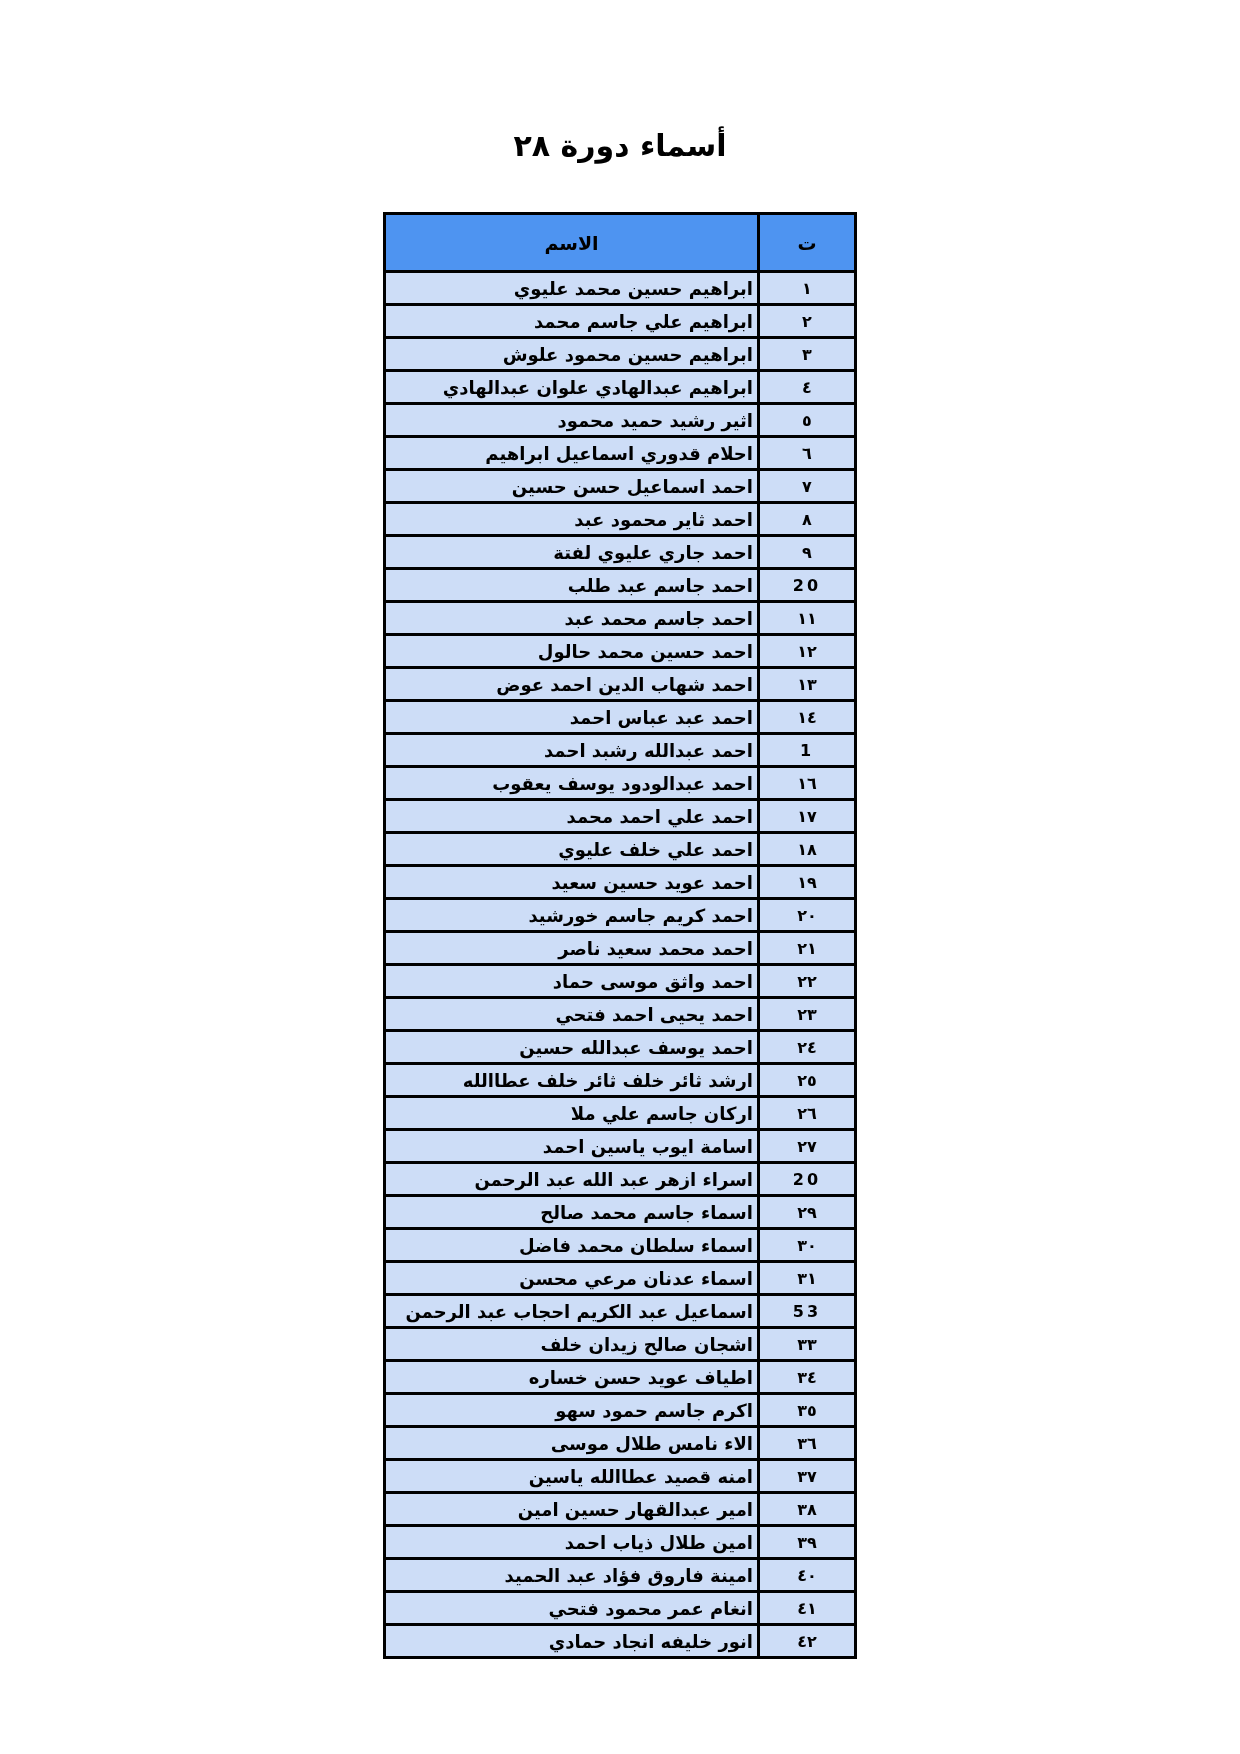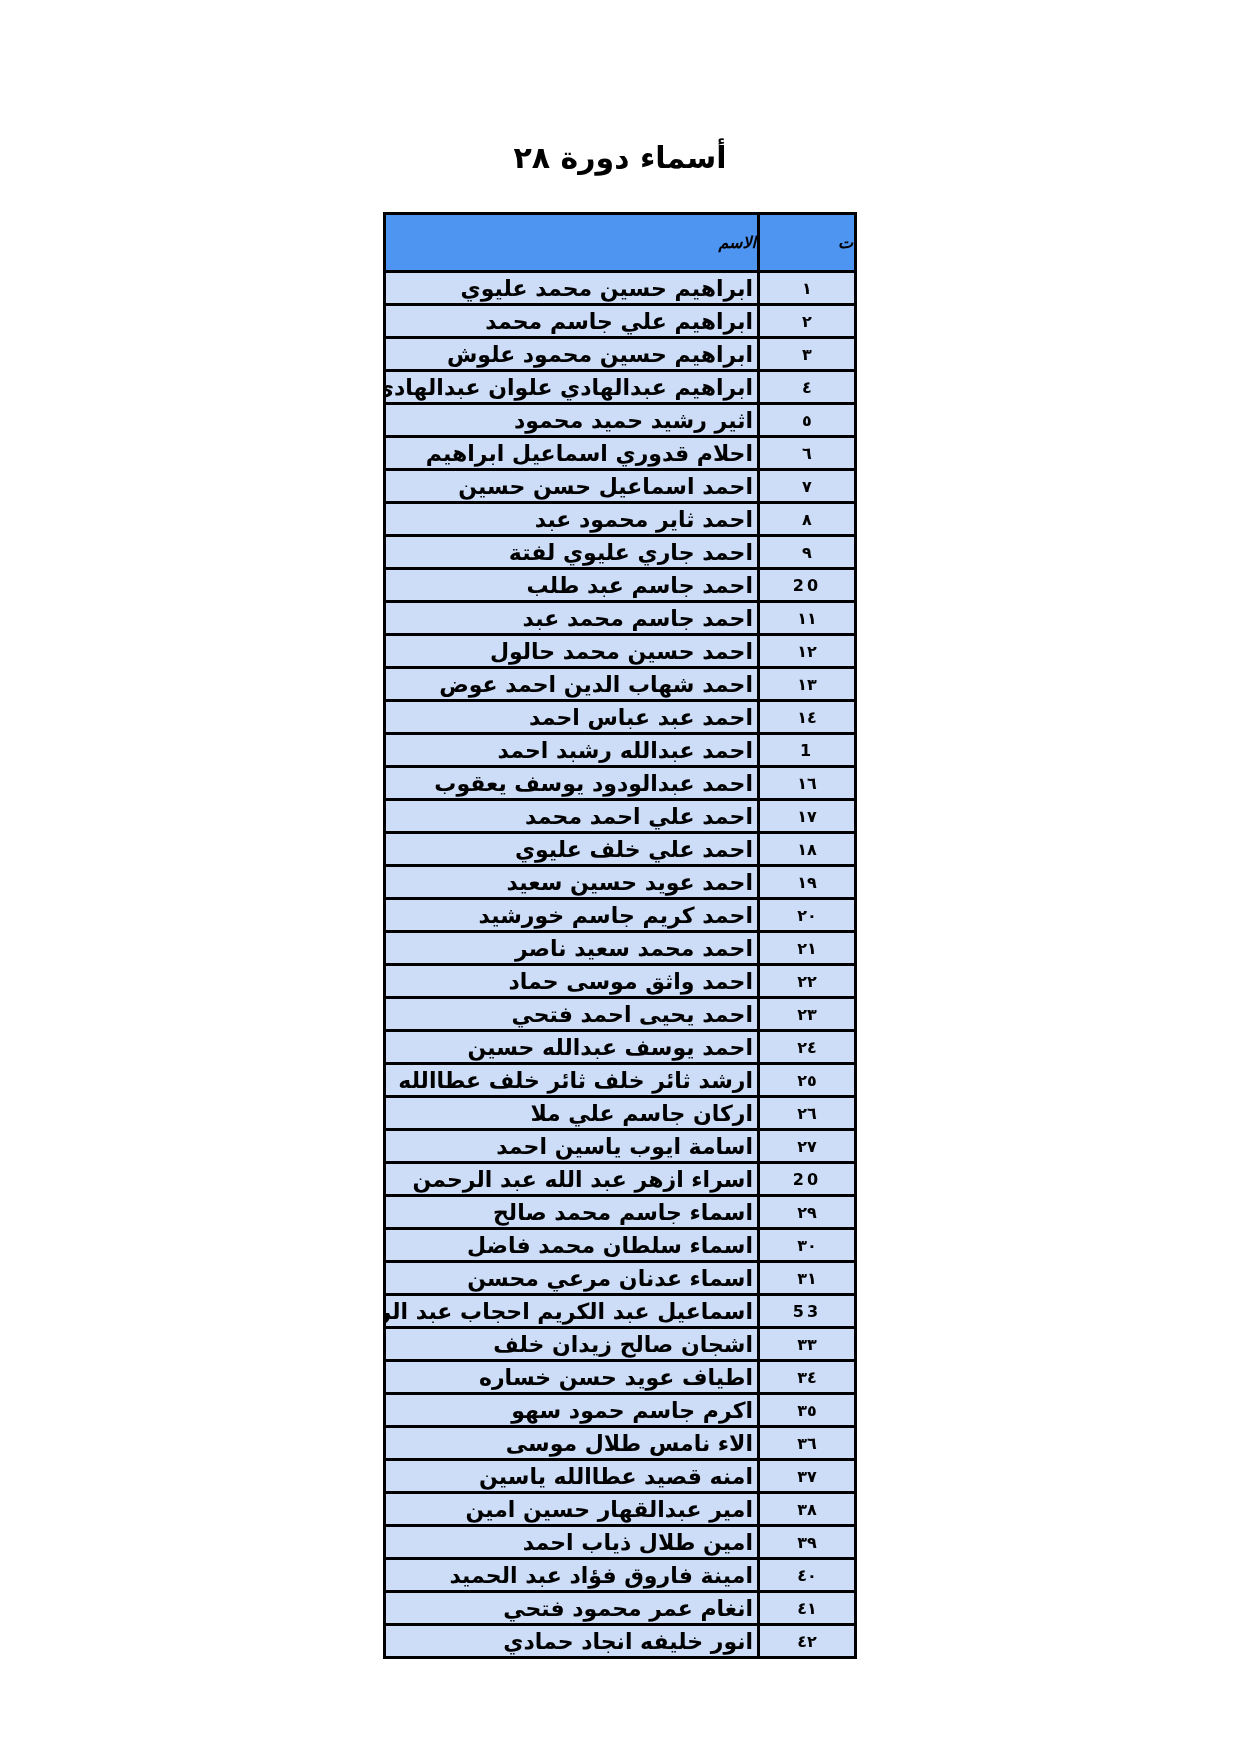--- a/index.html
+++ b/index.html
@@ -9,21 +9,21 @@
   }
   body {
     width: 1240px;
     height: 1754px;
     position: relative;
     font-family: "DejaVu Sans", sans-serif;
     color: #000000;
   }
   .doc-title {
     position: absolute;
-    top: 140px;
+    top: 128px;
     left: 0;
     width: 100%;
     text-align: center;
     direction: rtl;
     font-family: "DejaVu Serif", "DejaVu Sans", serif;
     font-weight: bold;
     font-size: 30px;
     letter-spacing: 1px;
   }
   .table-wrap {
@@ -40,38 +40,37 @@
     table-layout: fixed;
   }
   table.roster th, table.roster td {
     border: 3px solid var(--border, #000);
     overflow: hidden;
     white-space: nowrap;
   }
   table.roster th {
     background: var(--header-bg, #4e94f1);
     height: 53px;
-    font-size: 16px;
+    font-size: 19px;
     font-weight: bold;
-    text-align: right;
+    text-align: center;
     vertical-align: middle;
-    font-style: italic;
   }
   col.col-num { width: 97px; }
   table.roster td {
     background: var(--row-bg, #cdddf7);
     height: 28px;
     vertical-align: middle;
     font-weight: bold;
   }
   td.cell-name {
     text-align: right;
     padding-right: 4px;
     padding-left: 2px;
-    font-size: 22px;
+    font-size: 18px;
   }
   td.cell-num {
     text-align: center;
     font-size: 16px;
     letter-spacing: 3px;
   }
 </style>
 </head>
 <body>
 

